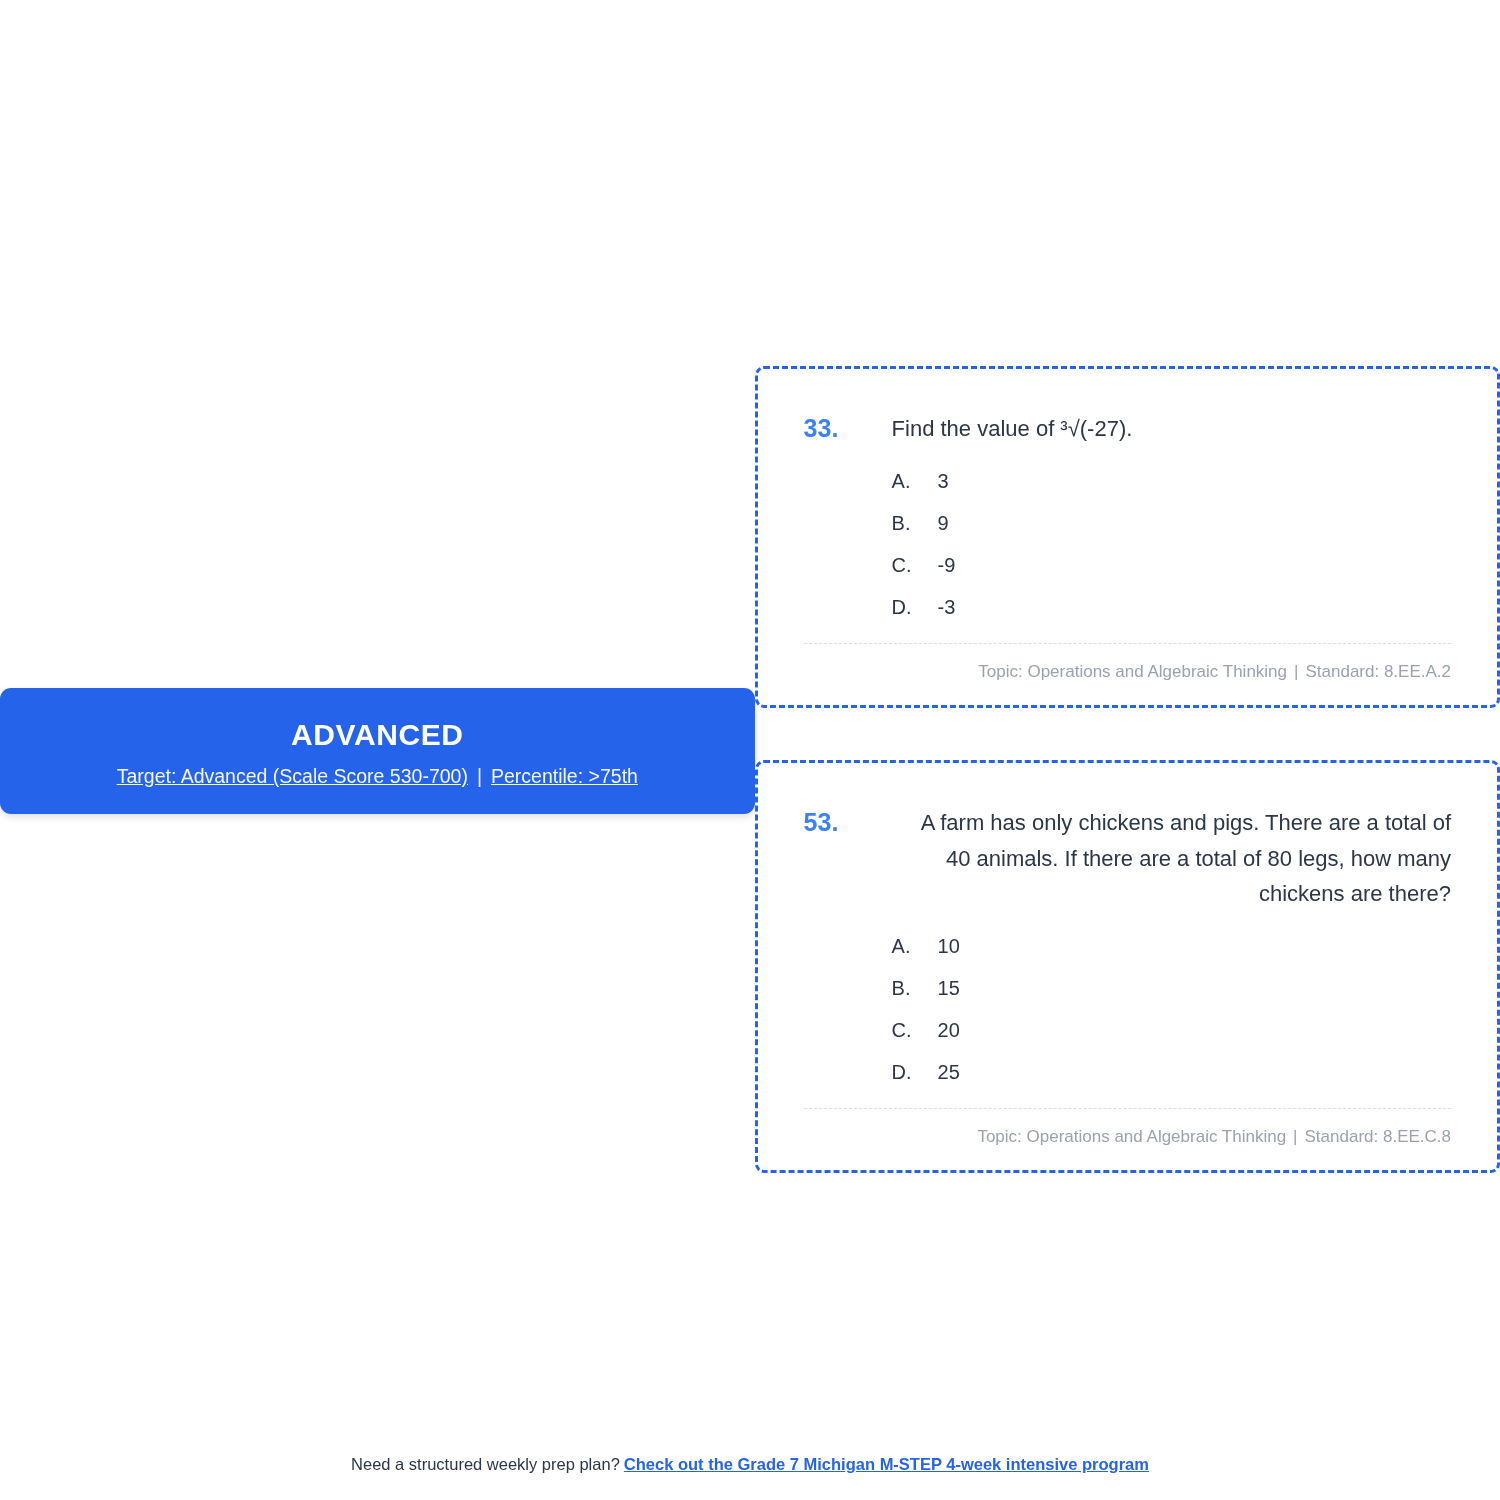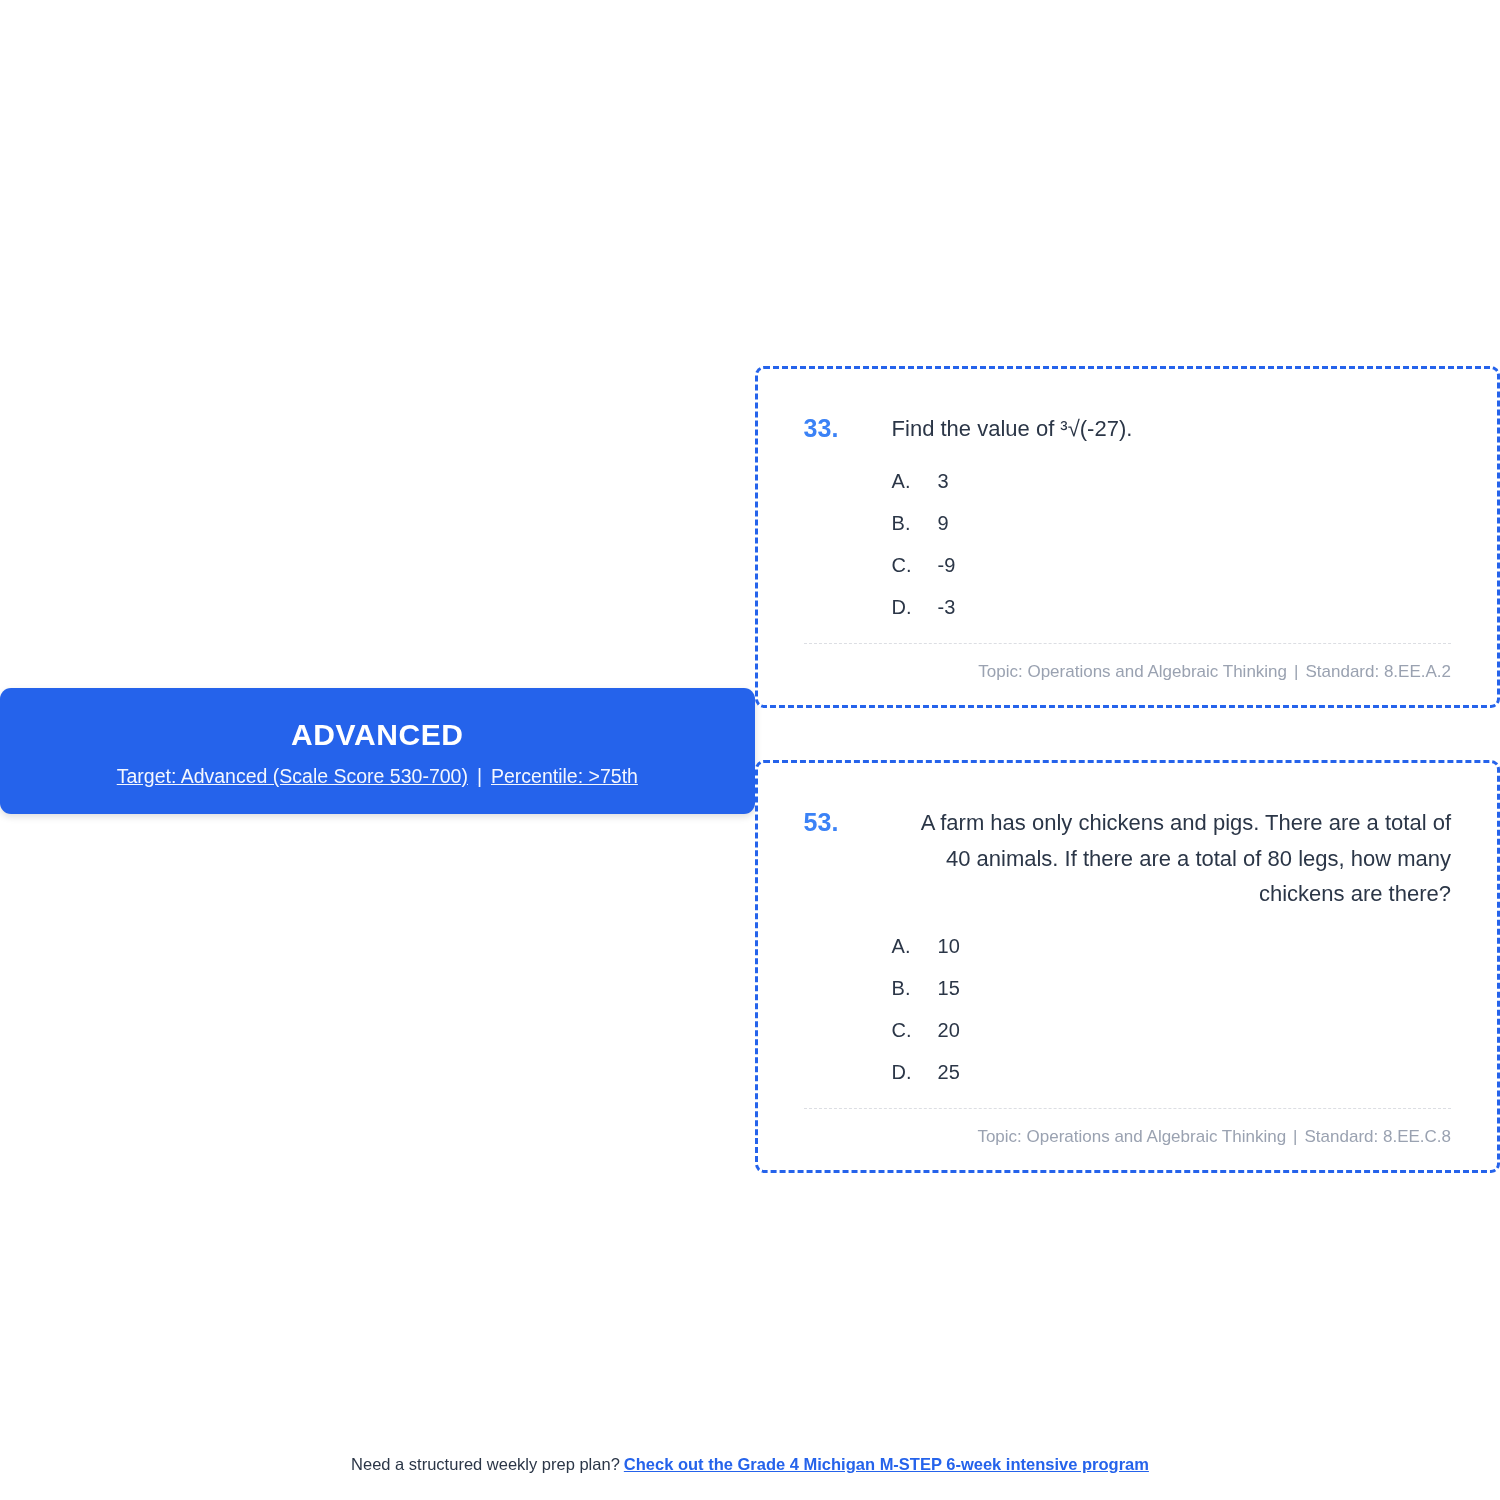--- a/index.html
+++ b/index.html
@@ -223,16 +223,16 @@
       </div>
       <div class="card-divider"></div>
       <div class="card-meta">
         <span>Topic: Operations and Algebraic Thinking</span><span class="sep">|</span><span>Standard: 8.EE.C.8</span>
       </div>
     </div>
 
   </div>
 
   <div class="page-footer">
-    <span>Need a structured weekly prep plan?</span><a class="footer-link" href="#">Check out the Grade 4 Michigan M-STEP 6-week intensive program</a>
+    <span>Need a structured weekly prep plan?</span><a class="footer-link" href="#">Check out the Grade 7 Michigan M-STEP 4-week intensive program</a>
   </div>
 
 </div>
 
 </body></html>

